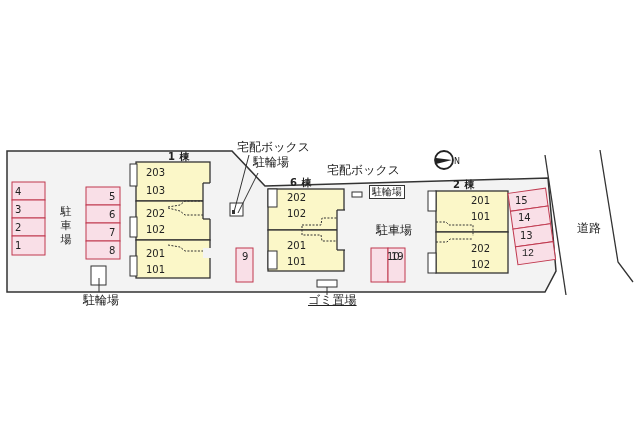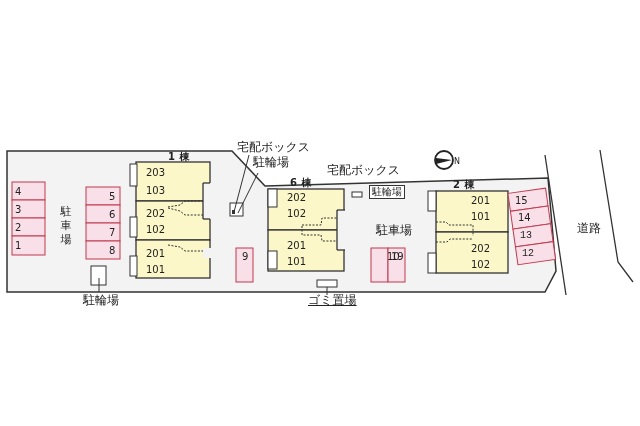--- a/index.html
+++ b/index.html
@@ -139,21 +139,21 @@
   <div class="num" style="left:109px;top:210px;">6</div>
   <div class="num" style="left:109px;top:228px;">7</div>
   <div class="num" style="left:109px;top:246px;">8</div>
 
   <div class="num" style="left:242px;top:252px;">9</div>
   <div class="num" style="left:373px;top:252px;margin-left:14px;">10</div>
   <div class="num" style="left:391px;top:252px;">19</div>
 
   <div class="num" style="left:515px;top:196px;">15</div>
   <div class="num" style="left:518px;top:213px;">14</div>
-  <div class="num" style="left:520px;top:231px;font-family:Liberation Mono, monospace;">13</div>
+  <div class="num" style="left:520px;top:231px;">13</div>
   <div class="num" style="left:522px;top:249px;font-family:Liberation Mono, monospace;">12</div>
 
   <div class="vlbl" style="left:60px;top:205px;">駐車場</div>
   <div class="lbl" style="left:376px;top:224px;">駐車場</div>
   <div class="lbl" style="left:83px;top:294px;">駐輪場</div>
   <div class="lbl" style="left:237px;top:141px;">宅配ボックス</div>
   <div class="lbl" style="left:253px;top:156px;">駐輪場</div>
   <div class="lbl" style="left:327px;top:164px;">宅配ボックス</div>
   <div class="boxlbl" style="left:369px;top:185px;">駐輪場</div>
   <div class="lbl" style="left:308px;top:294px;text-decoration:underline;">ゴミ置場</div>

